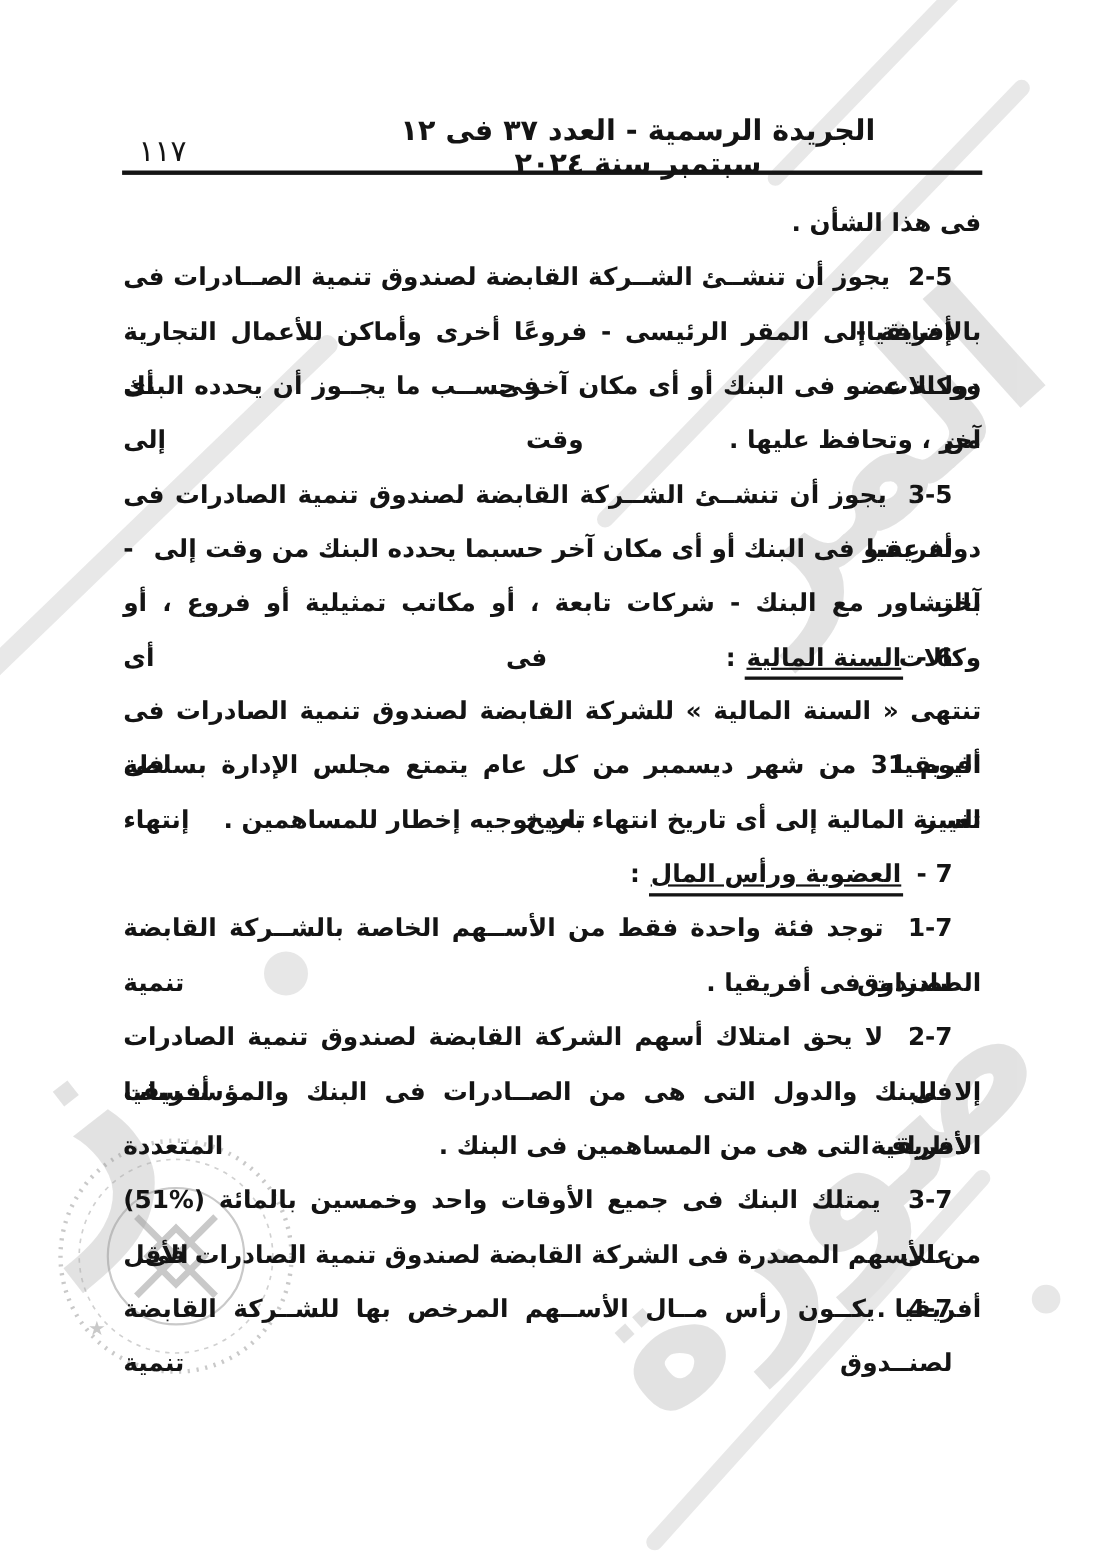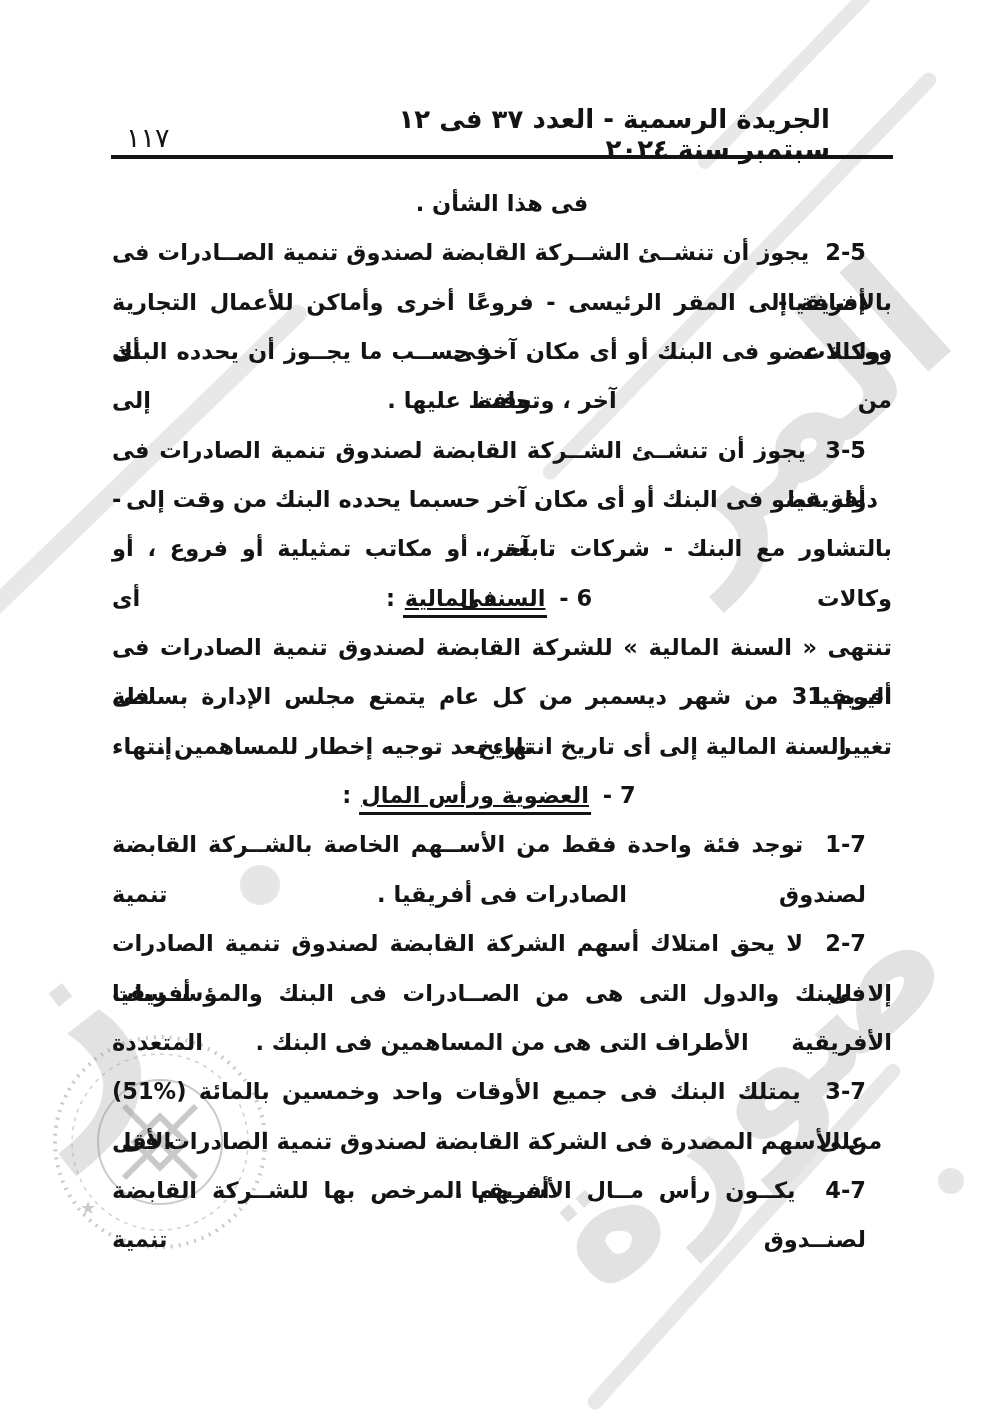--- a/index.html
+++ b/index.html
@@ -7,27 +7,27 @@
         font-family:"DejaVu Sans",sans-serif;color:#141414;}
   
   .wm{position:absolute;inset:0;z-index:0;opacity:.5;pointer-events:none;}
   .wm-text{position:absolute;color:#c7c7c7;font-weight:bold;white-space:nowrap;
            transform-origin:left center;direction:rtl;}
   .wm-stripe{position:absolute;background:#d2d2d2;transform-origin:left center;border-radius:8px;}
   .wm-dot{position:absolute;background:#cfcfcf;border-radius:50%;}
   .seal{position:absolute;left:46px;top:1028px;z-index:0;opacity:.55;}
   
   .hdr-page{position:absolute;top:106px;left:126px;font-size:27px;font-weight:normal;z-index:2;margin-top:16px;}
-  .hdr-title{position:absolute;top:104px;left:330px;width:500px;
+  .hdr-title{position:absolute;top:104px;left:330px;width:500px;text-align:center;
              font-size:26px;font-weight:bold;direction:rtl;z-index:2;}
   .rule{position:absolute;top:155px;left:111px;width:782px;height:4px;background:#141414;z-index:2;}
   
   .bodytext{position:absolute;top:179px;left:112px;width:780px;direction:rtl;z-index:2;}
   .line{height:49.35px;line-height:49.35px;font-size:22.5px;font-weight:bold;
-        text-align:center;overflow:visible;}
+        text-align:right;overflow:visible;}
   .line.j{text-align:justify;text-align-last:justify;text-justify:inter-word;}
   .line.ind{padding-right:26px;}
   .u{border-bottom:3.5px solid #141414;padding:0 2px 4px 2px;text-decoration:underline;}
   .hnum{padding-left:4px;}
 </style>
 </head>
 <body>
 
 <div class="page">
 

